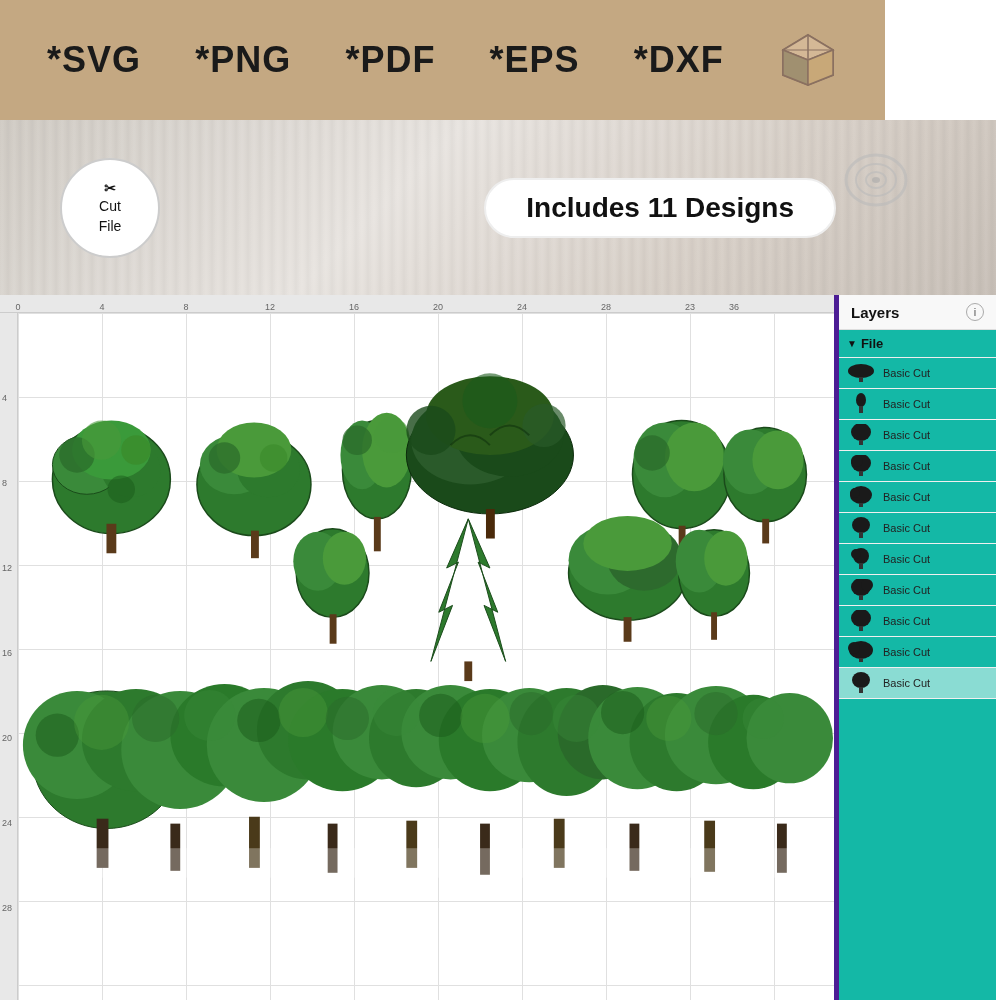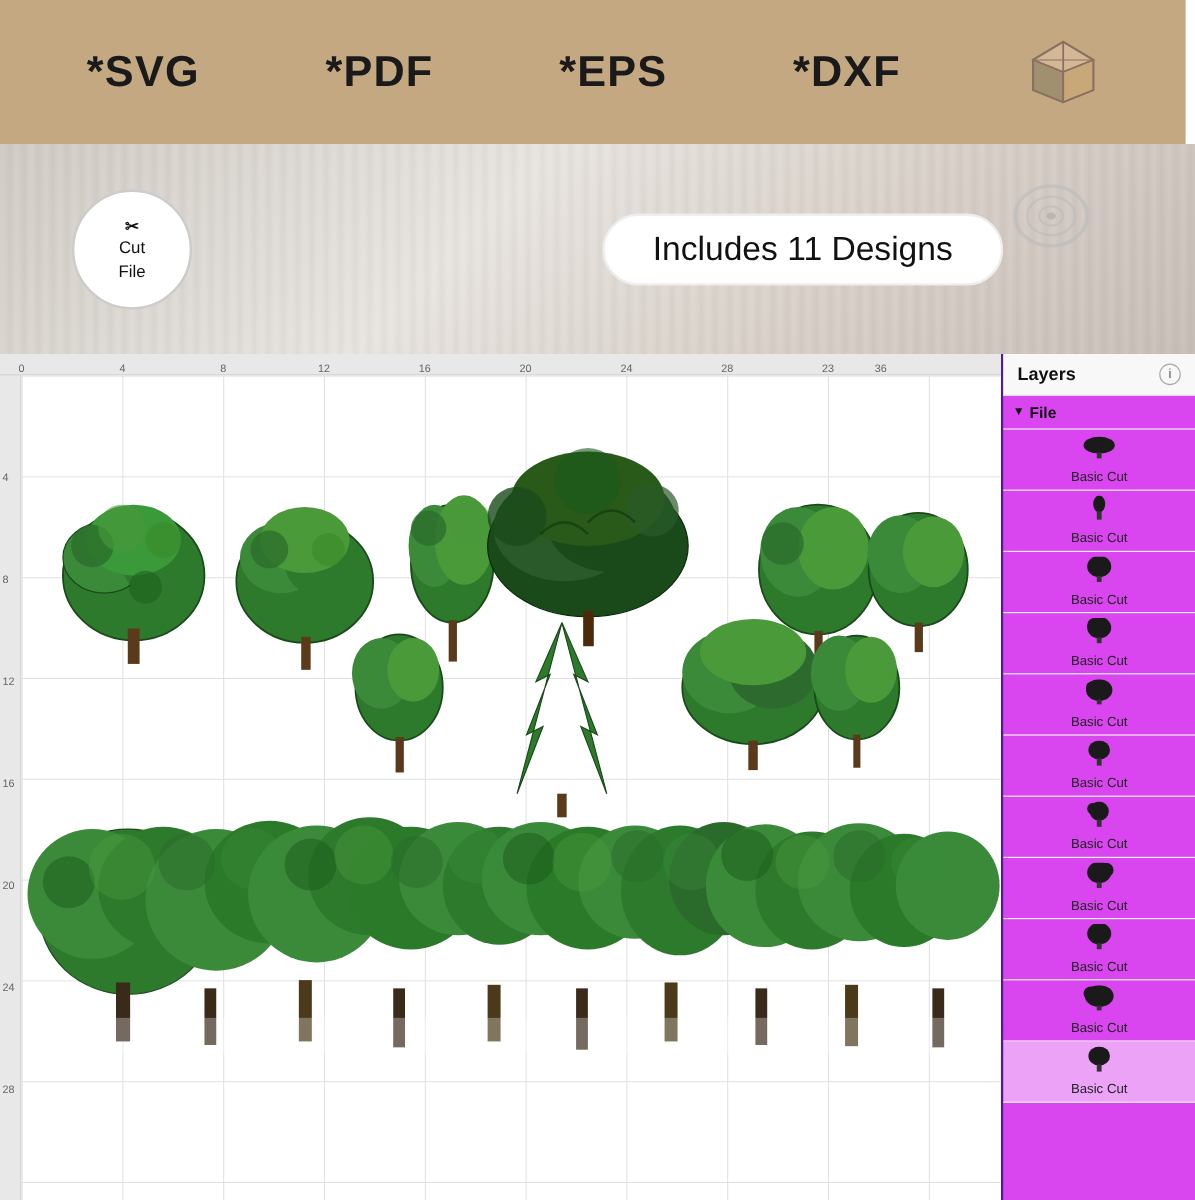--- a/index.html
+++ b/index.html
@@ -1,20 +1,20 @@
 <!DOCTYPE html>
 <html><head>
   <meta charset="utf-8">
   <style>
     * { margin: 0; padding: 0; box-sizing: border-box; }
     body { width: 996px; height: 1000px; overflow: hidden; font-family: Arial, sans-serif; background: #fff; }
 
     
     .header-banner {
-      width: 988px;
+      width: 885px;
       height: 120px;
       background: #c4a882;
       display: flex;
       align-items: center;
       justify-content: space-around;
       padding: 0 20px;
     }
     .format-label {
       font-size: 36px;
       font-weight: 900;
@@ -75,21 +75,21 @@
     }
     .includes-text {
       position: absolute;
       right: 160px;
       top: 50%;
       transform: translateY(-50%);
       background: white;
       border-radius: 50px;
       padding: 12px 40px;
       font-size: 28px;
-      font-weight: 400;
+      font-weight: 700;
       color: #111;
       z-index: 2;
       border: 2px solid #eee;
     }
 
     
     .main-area {
       display: flex;
       width: 996px;
       height: 705px;
@@ -161,22 +161,22 @@
 
     
     .trees-svg {
       width: 100%;
       height: 100%;
     }
 
     
     .layers-panel {
       width: 162px;
-      background: #d946ef;
-      border-left: 2px solid #4c1d95;
+      background: #14b8a6;
+      border-left: 5px solid #4c1d95;
       display: flex;
       flex-direction: column;
     }
     .layers-header {
       display: flex;
       align-items: center;
       justify-content: space-between;
       padding: 8px 12px;
       border-bottom: 1px solid #ddd;
       background: #f8f8f8;
@@ -218,21 +218,20 @@
       overflow-y: auto;
       flex: 1;
     }
     .layer-item {
       display: flex;
       align-items: center;
       padding: 4px 8px;
       gap: 8px;
       border-bottom: 1px solid #f0f0f0;
       cursor: pointer;
-      flex-direction: column;
     }
     .layer-thumb {
       width: 28px;
       height: 22px;
       display: flex;
       align-items: center;
       justify-content: center;
       flex-shrink: 0;
     }
     .layer-thumb svg {
@@ -246,20 +245,21 @@
 
     .last-item-highlight {
       background: rgba(255,255,255,0.5);
     }
   </style>
 </head>
 <body>
 
 <div class="header-banner">
   <span class="format-label">*SVG</span>
+  <span class="format-label">*PNG</span>
   <span class="format-label">*PDF</span>
   <span class="format-label">*EPS</span>
   <span class="format-label">*DXF</span>
   <svg class="box-icon" viewBox="0 0 60 60" fill="none">
     <polygon points="30,5 55,20 55,45 30,55 5,45 5,20" fill="#b8a080" stroke="#8a7060" stroke-width="2"></polygon>
     <polygon points="30,5 55,20 30,30 5,20" fill="#d4b896" stroke="#8a7060" stroke-width="1.5"></polygon>
     <polygon points="5,20 30,30 30,55 5,45" fill="#a09070" stroke="#8a7060" stroke-width="1.5"></polygon>
     <polygon points="55,20 30,30 30,55 55,45" fill="#c8a878" stroke="#8a7060" stroke-width="1.5"></polygon>
     <line x1="30" y1="5" x2="30" y2="30" stroke="#8a7060" stroke-width="1.5"></line>
     <line x1="5" y1="20" x2="55" y2="20" stroke="#8a7060" stroke-width="1"></line>

